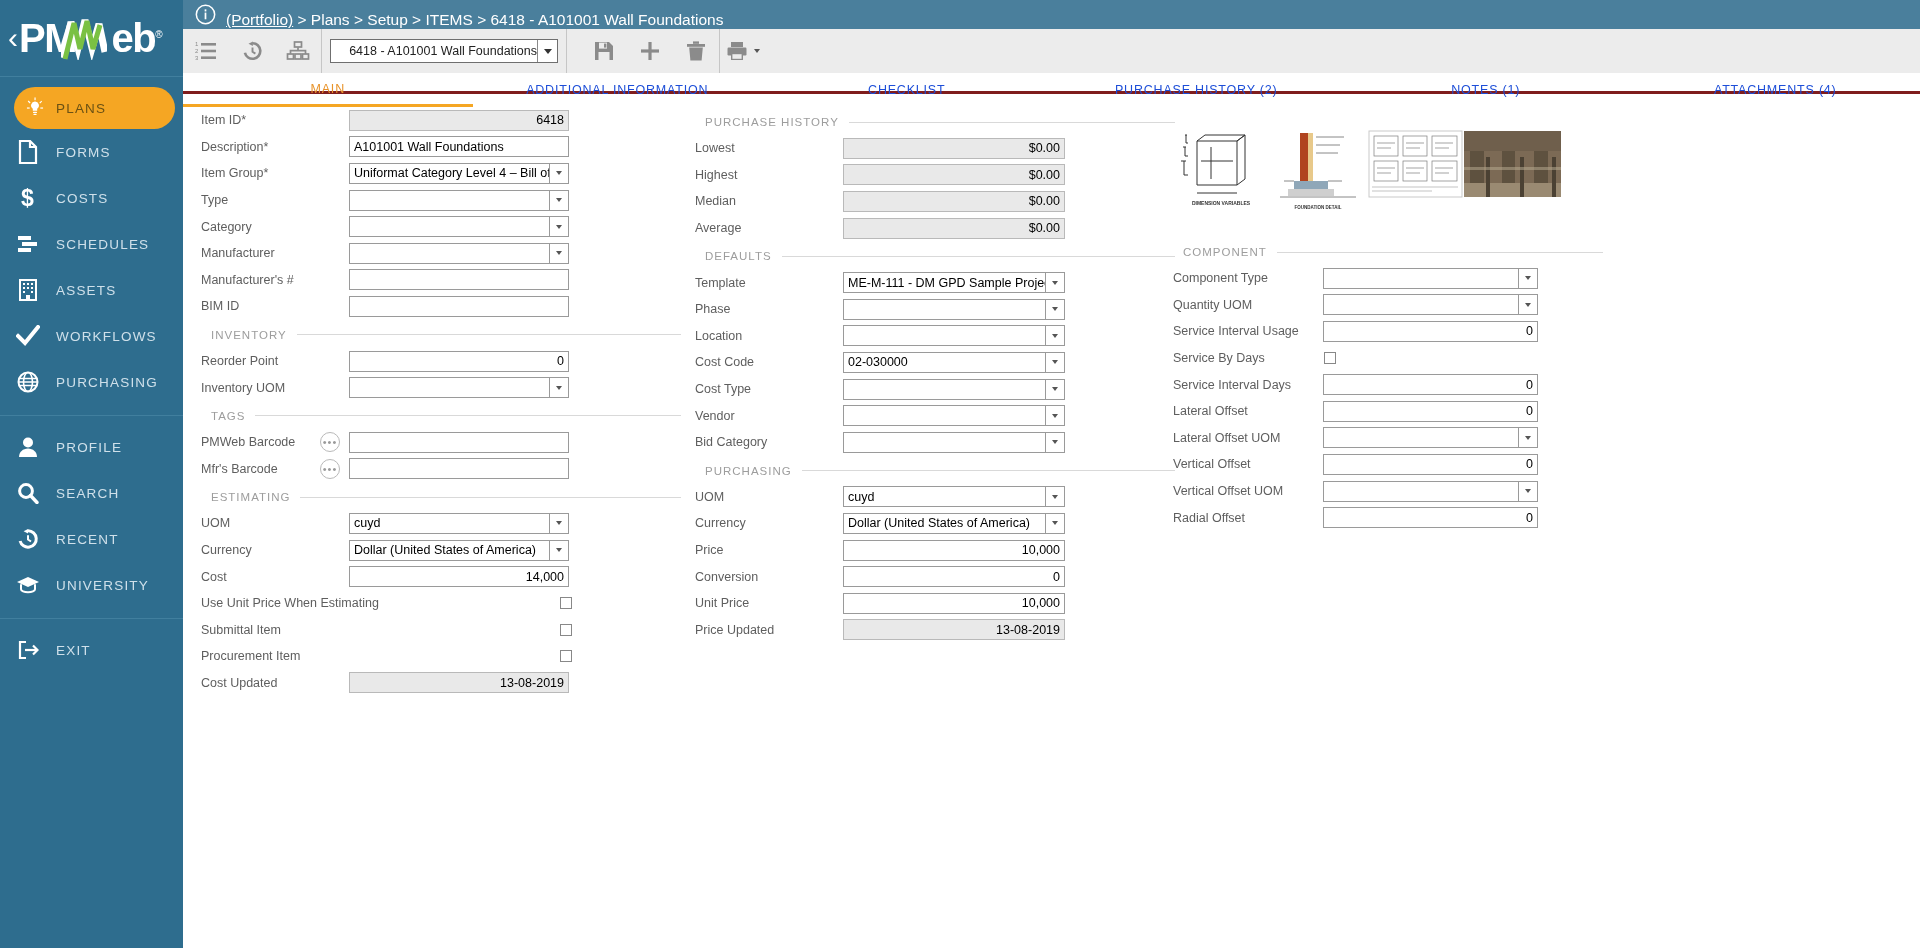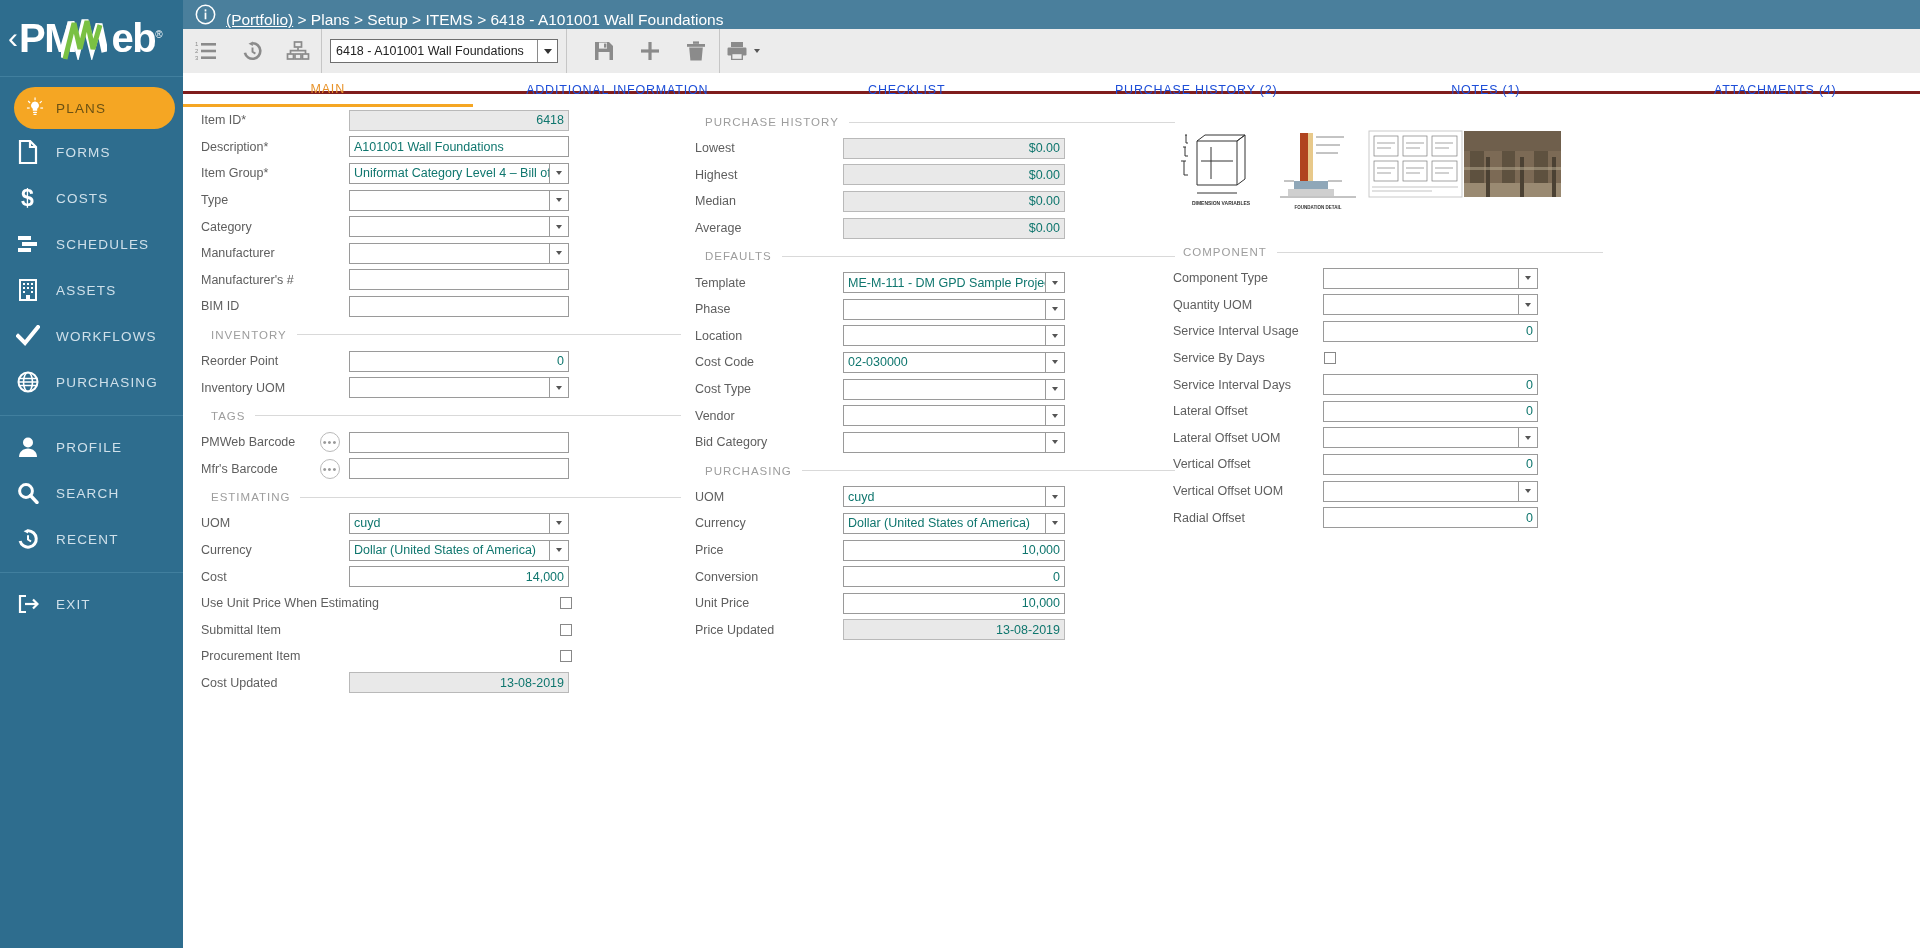--- a/index.html
+++ b/index.html
@@ -63,21 +63,21 @@
     background:#ececec; display:flex; align-items:center;
   }
   .tb-btn {
     width:46px; height:44px; display:flex; align-items:center; justify-content:center;
     cursor:pointer;
   }
   .tb-div { width:1px; height:44px; background:#c6c6c6; }
   #record-select {
     width:228px; height:24px; border:1px solid #6f6f6f; background:#fff;
     display:flex; align-items:center; font-size:12.5px; color:#222;
-    margin:0 8px; position:relative;
+    margin:0 8px; position:relative;text-align:right;
   }
   #record-select .rsv { padding-left:5px; flex:1; white-space:nowrap; overflow:hidden; }
   #record-select .rsa {
     width:20px; height:22px; border-left:1px solid #8a8a8a; background:#fff;
     display:flex; align-items:center; justify-content:center;
   }
   .caret-dn {
     width:0;height:0;border-left:4px solid transparent;border-right:4px solid transparent;
     border-top:5px solid #333;
   }
@@ -98,21 +98,21 @@
   .tab.active { color:#e8932a; border-bottom:3px solid #f5a623; font-weight:normal; }
   
   #body { position:absolute; left:183px; top:107px; width:1737px; height:841px; background:#fff; }
   .col { position:absolute; top:0; }
   #col1 { left:18px;  width:480px; }
   #col2 { left:512px; width:480px; }
   .row { display:flex; align-items:center; height:26.6px; }
   .lbl-c { font-size:12.5px; color:#5e5e5e; width:148px; flex:none; }
   .fld {
     height:21px; border:1px solid #9a9a9a; background:#fff; font-size:12.5px;
-    color:#0f766e; display:flex; align-items:center; padding:0 4px;
+    color:#000000; display:flex; align-items:center; padding:0 4px;
   }
   .fld.ro { background:#e9e9e9; border-color:#b9b9b9; justify-content:flex-end; }
   .fld.num { justify-content:flex-end; }
   .fld.dd { padding:0; position:relative; }
   .fld.dd .v { flex:1; padding-left:4px; overflow:hidden; white-space:nowrap; }
   .fld.dd .a {
     width:19px; border-left:1px solid #9a9a9a; height:19px;
     display:flex; align-items:center; justify-content:center; background:#fff;
   }
   .w220 { width:220px; }
@@ -263,20 +263,29 @@
     </div>
     <div class="nav-item">
       <span class="ico">
         <svg class="i" width="22" height="22" viewBox="0 0 22 22">
             <path d="M11 2.8A8.2 8.2 0 113.1 13" fill="none" stroke="#fff" stroke-width="3"></path>
             <path d="M11 1 L11 5.6 L6.6 3.3z" fill="#fff"></path>
             <path d="M11 7.2v4.3l3 2" fill="none" stroke="#fff" stroke-width="2"></path>
           </svg>
       </span>
       <span class="lbl">RECENT</span>
+    </div>
+    <div class="nav-item">
+      <span class="ico">
+        <svg class="i" width="24" height="20" viewBox="0 0 24 20">
+            <path d="M12 2 L23 7 L12 12 L1 7z" fill="#fff"></path>
+            <path d="M5 9.2v5c0 1.6 3.1 3 7 3s7-1.4 7-3v-5" fill="none" stroke="#fff" stroke-width="2"></path>
+          </svg>
+      </span>
+      <span class="lbl">UNIVERSITY</span>
     </div>
   </div>
 
   <div class="nav-sep"></div>
 
   <div>
     <div class="nav-item">
       <span class="ico">
         <svg class="i" width="22" height="20" viewBox="0 0 22 20">
             <path d="M9 2H3v16h6" fill="none" stroke="#fff" stroke-width="2.2"></path>

